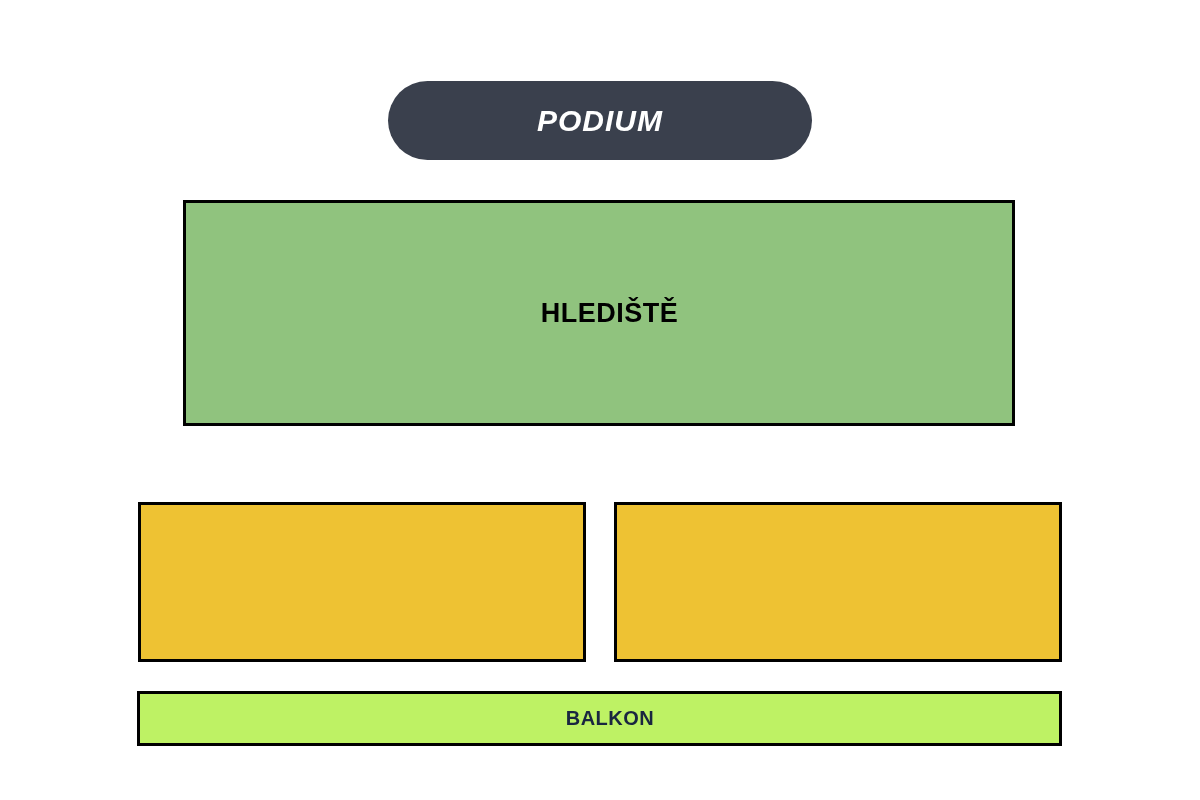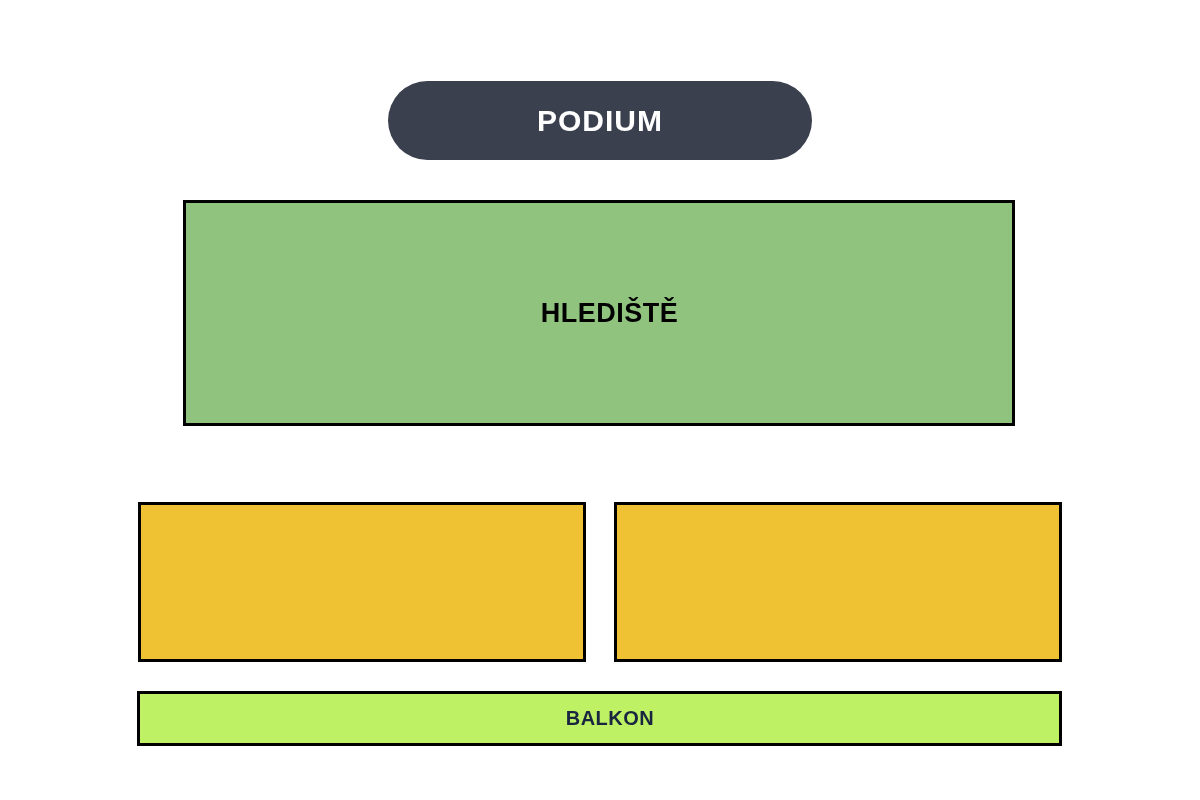--- a/index.html
+++ b/index.html
@@ -73,21 +73,21 @@
     font-size: 20px;
     font-weight: bold;
     letter-spacing: 0.5px;
   }
 </style>
 </head>
 <body>
 
 <div class="canvas">
 
-  <div class="stage-pill" style="background-color: rgb(58, 64, 77);">
+  <div class="stage-pill" style="background-color: rgb(58, 64, 77); font-style: italic;">
     <span class="label" style="color: rgb(255, 255, 255);">PODIUM</span>
   </div>
 
   <div class="section section-hlediste" style="background-color: rgb(144, 195, 126);">
     <span class="label" style="color: rgb(0, 0, 0);">HLEDIŠTĚ</span>
   </div>
 
   <div class="section section-floor-left" style="background-color: rgb(238, 194, 51);"></div>
 
   <div class="section section-floor-right" style="background-color: rgb(238, 194, 51);"></div>

